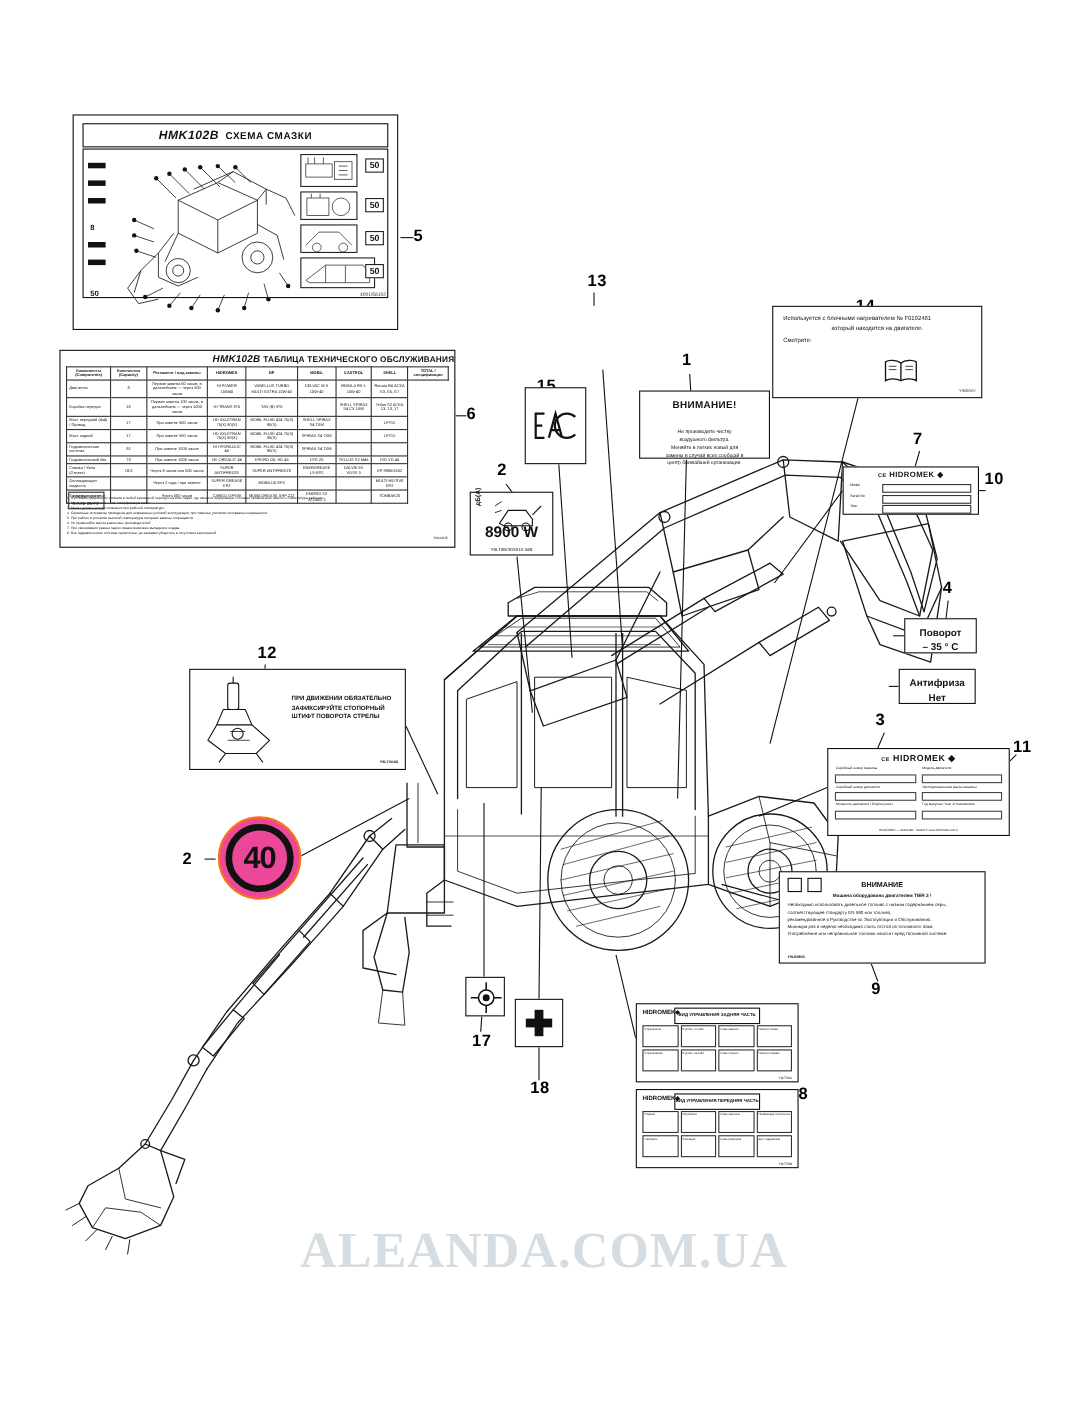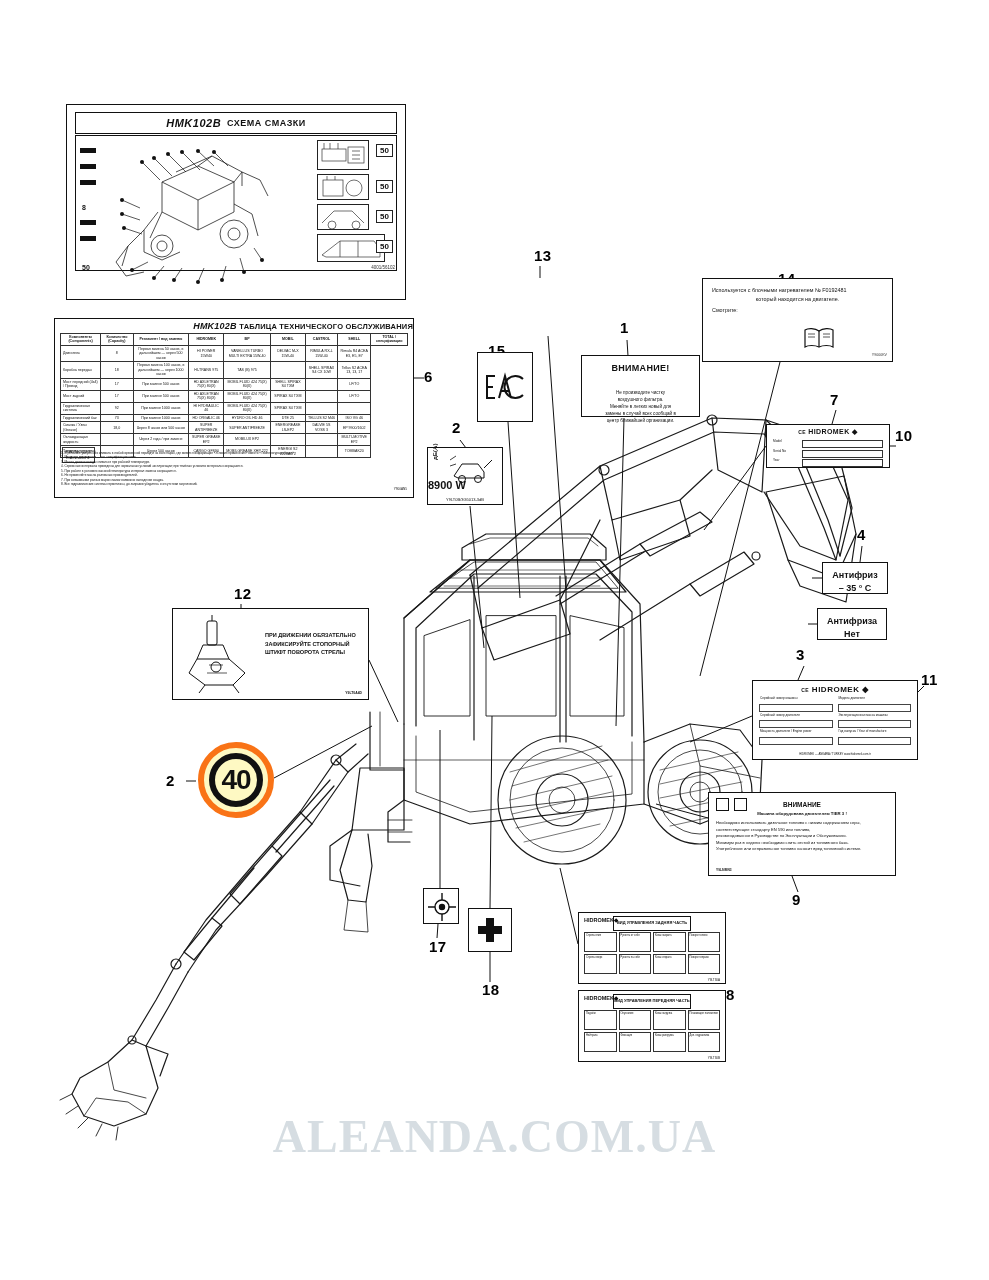--- a/index.html
+++ b/index.html
@@ -32,21 +32,21 @@
   
   .decal {
     position: absolute;
     background: #fff;
     border: 1.3px solid #111;
     box-sizing: border-box;
   }
 
   
   #lube-chart {
-    left: 66px; top: 104px; width: 340px; height: 196px;
+    left: 66px; top: 104px; width: 296px; height: 196px;
   }
   #lube-chart .hdr {
     position: absolute; left: 8px; top: 7px; right: 8px; height: 20px;
     border: 1px solid #111; display: flex; align-items: center; justify-content: center;
     font-size: 9px; font-weight: bold; letter-spacing: 0.5px;
   }
   #lube-chart .hdr .logo {
     font-size: 11px; font-weight: bold; font-style: italic; margin-right: 6px;
   }
   #lube-chart .ftr {
@@ -136,22 +136,22 @@
     left: 477px; top: 352px; width: 56px; height: 70px;
   }
   #eac svg { position: absolute; left: 50%; top: 50%; transform: translate(-50%,-50%); }
 
   
   #noise {
     left: 427px; top: 447px; width: 76px; height: 58px;
   }
   #noise .lev { position: absolute; left: 4px; top: 12px; font-size: 6px; font-weight: bold;
     transform: rotate(-90deg); transform-origin: left top; }
-  #noise .val { position: absolute; left: 0; right: 0; bottom: 13px; 
-    font-size: 11px; font-weight: bold; }
+  #noise .val { position: absolute; left: 0; right: 0; bottom: 13px; text-align: center;
+    font-size: 14px; font-weight: bold; }
   #noise .code { position: absolute; left: 0; right: 0; bottom: 2px; text-align: center; font-size: 4px; }
 
   
   #heater {
     left: 702px; top: 278px; width: 191px; height: 84px;
     padding: 7px 9px; text-align: left; font-size: 5.4px; font-weight: normal; line-height: 1.6;
   }
   #heater .look { margin-top: 3px; font-weight: normal; }
   #heater .bookwrap { position: absolute; right: 56px; bottom: 8px; }
   #heater .code { position: absolute; right: 5px; bottom: 2px; font-size: 3.6px; color: #333; }
@@ -210,21 +210,21 @@
   #crane .pic { position: absolute; left: 6px; top: 6px; width: 84px; bottom: 6px; }
   #crane .t {
     position: absolute; left: 92px; right: 6px; top: 22px;
     font-size: 5.6px; font-weight: bold; line-height: 1.55; text-align: left;
   }
   #crane .code { position: absolute; right: 6px; bottom: 3px; font-size: 3.4px; }
 
   
   #speed40 {
     position: absolute; left: 198px; top: 742px; width: 76px; height: 76px;
-    border-radius: 50%; background: #fef9c3; border: 6px solid #f97316; box-sizing: border-box;
+    border-radius: 50%; background: #ec4899; border: 2px solid #f97316; box-sizing: border-box;
   }
   #speed40 .ring {
     position: absolute; inset: 5px; border-radius: 50%; border: 6px solid #111; box-sizing: border-box;
   }
   #speed40 .num {
     position: absolute; inset: 0; display: flex; align-items: center; justify-content: center;
     font-size: 28px; font-weight: bold; letter-spacing: -1px;
   }
 
   
@@ -830,21 +830,21 @@
       </div>
       <div class="row">
         <span class="lbl">Year</span>
         <span class="fld"></span>
       </div>
     </div>
   </div>
 
   <div class="txtdecal" id="anti1">
     <div class="t">
-      <div>Антифриз</div>
+      <div>Поворот</div>
       <div>– 35 ° C</div>
     </div>
   </div>
   <div class="txtdecal" id="anti2">
     <div class="t">
       <div>Антифриза</div>
       <div>Нет</div>
     </div>
   </div>
 

